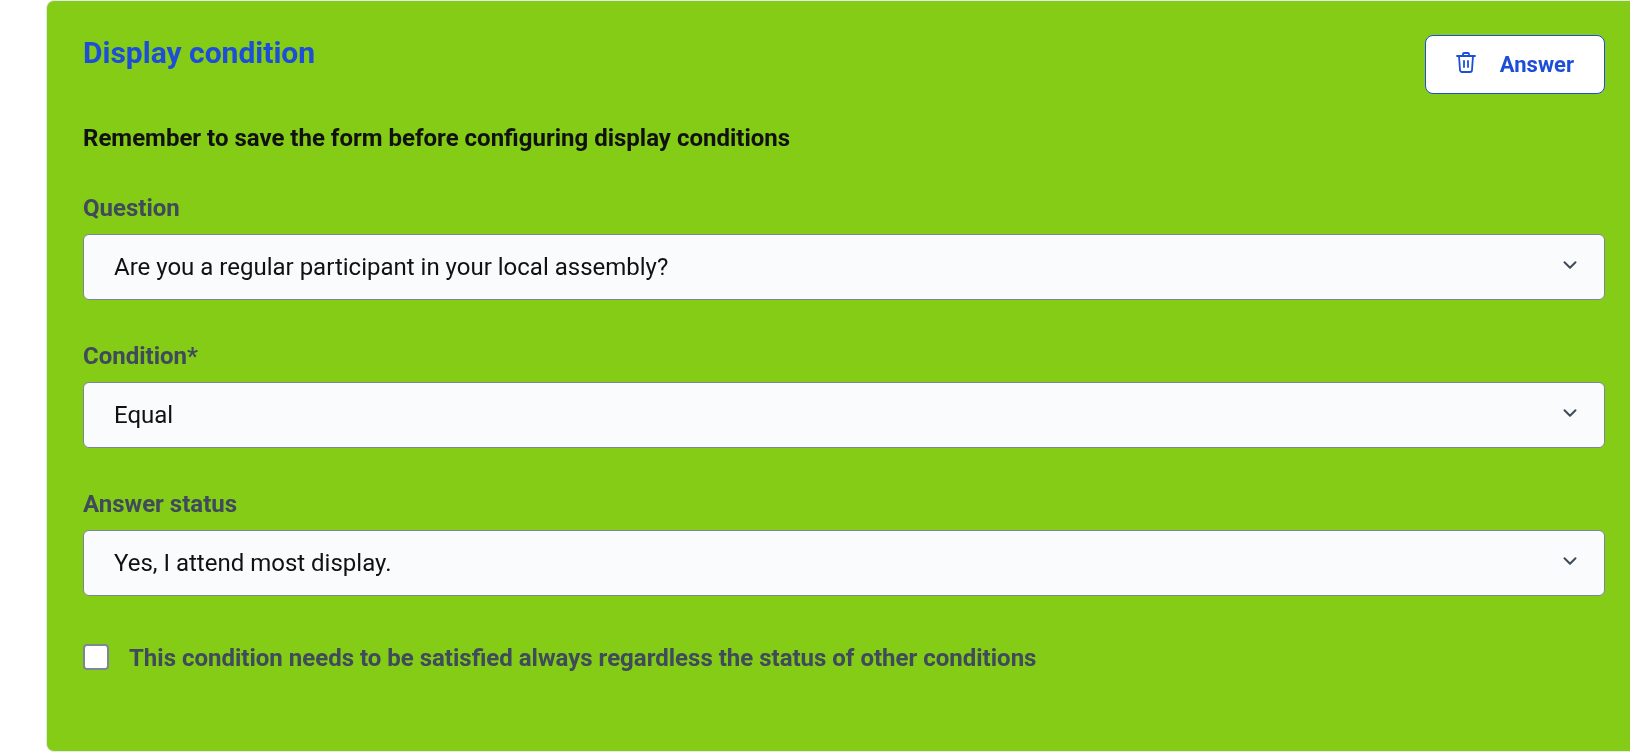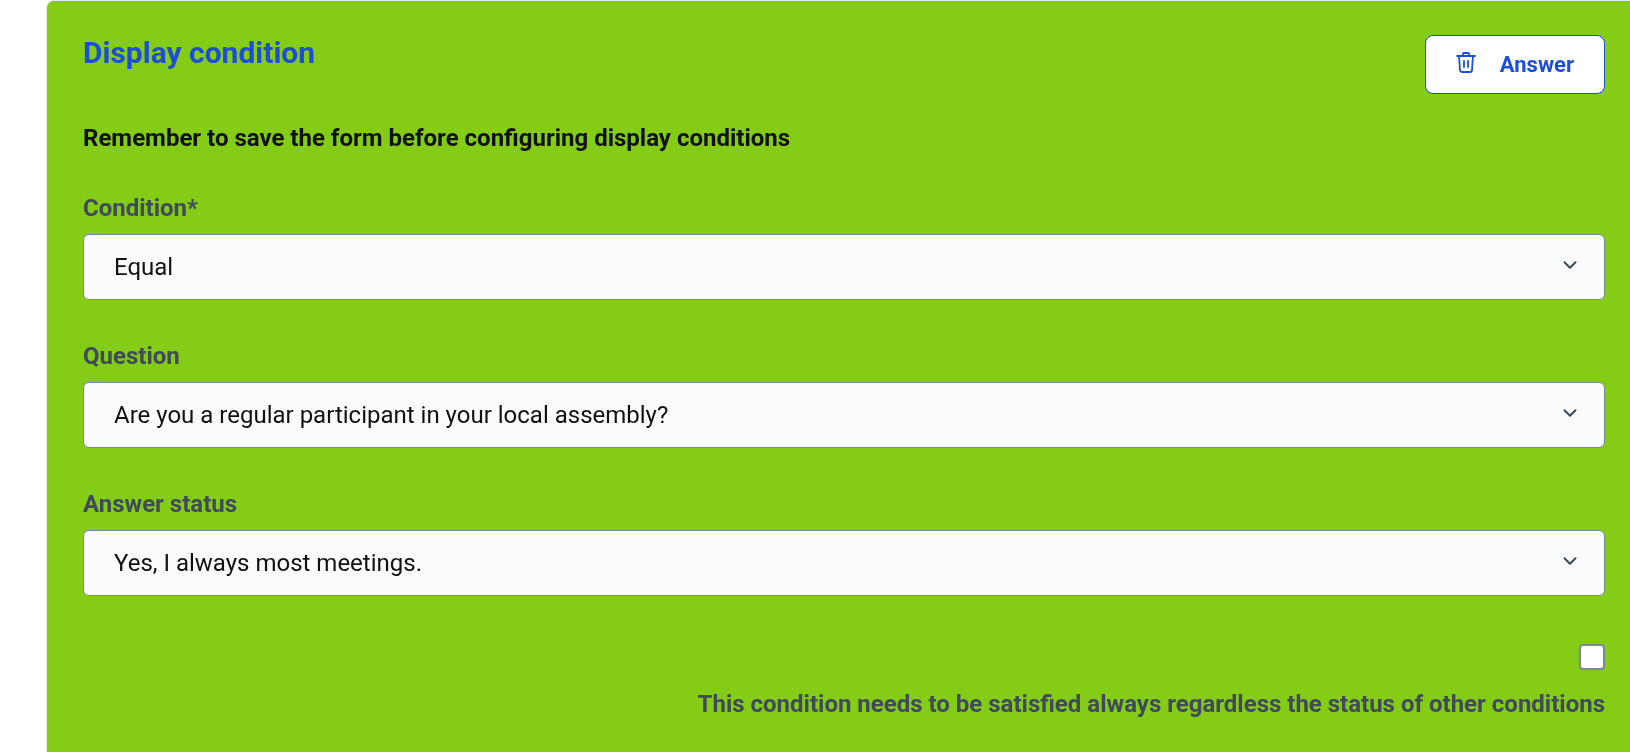--- a/index.html
+++ b/index.html
@@ -98,23 +98,22 @@
   .select-chevron svg {
     width: 22px;
     height: 22px;
     stroke: #3f4a5a;
     fill: none;
     stroke-width: 2.2;
   }
   .checkbox-row {
     margin-top: 48px;
     display: flex;
-    align-items: flex-end;
+    align-items: flex-start;
     gap: 20px;
-    flex-direction: column;
   }
   .checkbox-box {
     width: 26px;
     height: 26px;
     border: 2.5px solid #7d8696;
     border-radius: 4px;
     background: #fff;
     cursor: pointer;
     flex-shrink: 0;
   }
@@ -142,52 +141,52 @@
           <path d="M9 6V4a1 1 0 0 1 1-1h4a1 1 0 0 1 1 1v2"></path>
         </svg>
       </span>
       <span>Answer</span>
     </button>
   </div>
 
   <p class="hint-text">Remember to save the form before configuring display conditions</p>
 
   <div class="field-group">
+    <label class="field-label">Question</label>
+    <div class="select-wrap">
+      <button type="button" class="select-control">
+        <span>Are you a regular participant in your local assembly?</span>
+      </button>
+      <span class="select-chevron">
+        <svg viewBox="0 0 24 24" stroke-linecap="round" stroke-linejoin="round">
+            <polyline points="6 9 12 15 18 9"></polyline>
+          </svg>
+      </span>
+    </div>
+  </div>
+
+  <div class="field-group">
     <label class="field-label">Condition*</label>
     <div class="select-wrap">
       <button type="button" class="select-control">
         <span>Equal</span>
       </button>
       <span class="select-chevron">
         <svg viewBox="0 0 24 24" stroke-linecap="round" stroke-linejoin="round">
             <polyline points="6 9 12 15 18 9"></polyline>
           </svg>
       </span>
     </div>
   </div>
 
   <div class="field-group">
-    <label class="field-label">Question</label>
-    <div class="select-wrap">
-      <button type="button" class="select-control">
-        <span>Are you a regular participant in your local assembly?</span>
-      </button>
-      <span class="select-chevron">
-        <svg viewBox="0 0 24 24" stroke-linecap="round" stroke-linejoin="round">
-            <polyline points="6 9 12 15 18 9"></polyline>
-          </svg>
-      </span>
-    </div>
-  </div>
-
-  <div class="field-group">
     <label class="field-label">Answer status</label>
     <div class="select-wrap">
       <button type="button" class="select-control">
-        <span>Yes, I always most meetings.</span>
+        <span>Yes, I attend most display.</span>
       </button>
       <span class="select-chevron">
         <svg viewBox="0 0 24 24" stroke-linecap="round" stroke-linejoin="round">
             <polyline points="6 9 12 15 18 9"></polyline>
           </svg>
       </span>
     </div>
   </div>
 
   <div class="checkbox-row">

